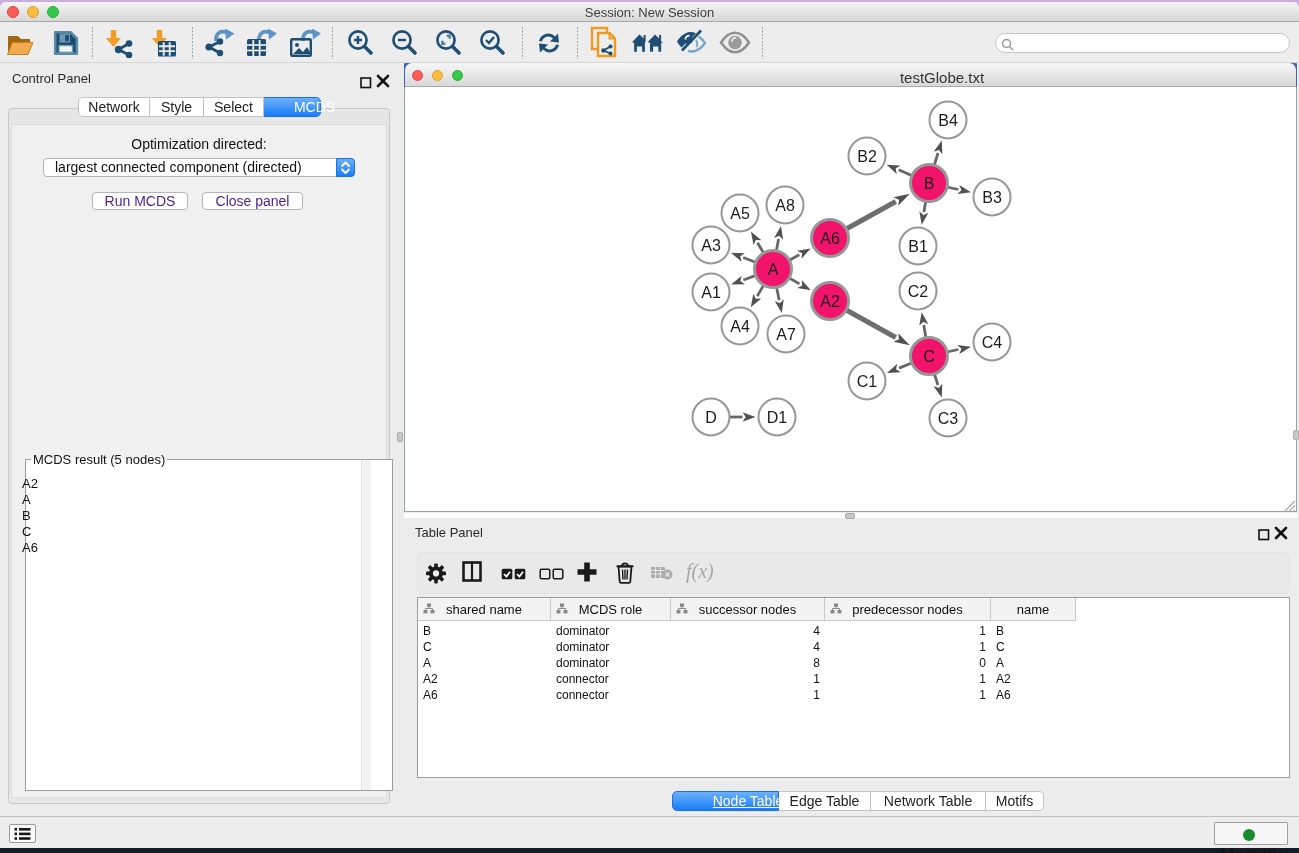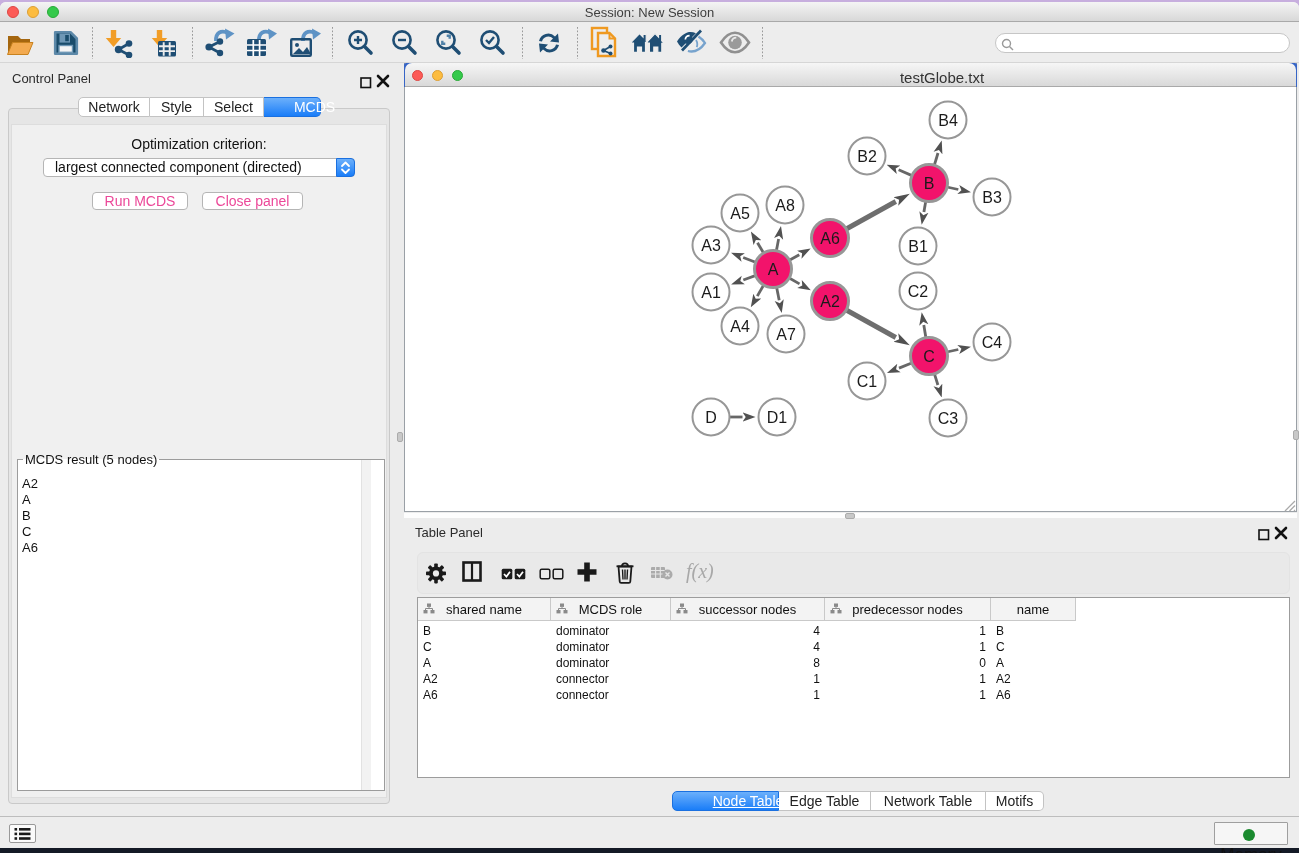--- a/index.html
+++ b/index.html
@@ -19,25 +19,25 @@
 #cp-inner{left:11px;top:124px;width:376px;height:674px;background:#f0f0f0;border:1px solid #dddddd;}
 .seg{height:20px;display:flex;font-size:14px;color:#222;border-radius:10px;}
 .seg>div{background:#fff;border:1px solid #c3c3c3;border-left:none;display:flex;align-items:center;justify-content:center;white-space:nowrap;}
 .seg>div:first-child{border-left:1px solid #c3c3c3;border-radius:5px 0 0 5px;}
 .seg>div:last-child{border-radius:0 5px 5px 0;}
 .seg>div.sel{background:linear-gradient(#6cb0fb,#1a7df8);color:#fff;border-color:#1a70e0;padding-left:45px;}
 #cp-tabs{left:78px;top:97px;}
 #opt-label{left:11px;top:136px;width:376px;text-align:center;font-size:14px;color:#111;}
 #cp-select{left:43px;top:158px;width:312px;height:19px;background:#fff;border:1px solid #b5b5b5;border-radius:4px;font-size:14px;color:#111;line-height:17px;padding-left:11px;}
 #cp-spin{right:-1px;top:-1px;width:19px;height:19px;border-radius:0 4px 4px 0;background:linear-gradient(#6cb0fb,#1a7df8);border:1px solid #1a70e0;}
-.btn{background:#fff;border:1px solid #b5b5b5;border-radius:4px;font-size:14px;color:#ec4899;text-align:center;line-height:16px;height:18px;}
+.btn{background:#fff;border:1px solid #b5b5b5;border-radius:4px;font-size:14px;color:#4c1d95;text-align:center;line-height:16px;height:18px;}
 #btn-run{left:92px;top:192px;width:96px;}
 #btn-close{left:202px;top:192px;width:101px;}
 #mcds-box{left:17px;top:452px;width:368px;height:339px;}
-#mcds-box fieldset{width:368px;height:339px;border:1px solid #9c9c9c;background:#fff;}
+#mcds-box fieldset{width:368px;height:339px;border:1px solid #9c9c9c;background:#fff;margin-left:8px;}
 #mcds-box legend{font-size:13px;color:#111;margin-left:5px;padding:0 2px;}
 #mcds-list{left:5px;top:24px;font-size:13px;line-height:16px;color:#111;}
 #mcds-scroll{left:344px;top:8px;width:10px;height:330px;background:#f2f2f2;border-left:1px solid #e2e2e2;}
 
 #nw{left:404px;top:63px;width:893px;height:449px;background:#fff;border:1px solid #9aa0a6;border-top:none;}
 #nw-blue{left:404px;top:63px;width:893px;height:24px;background:#3765c6;border-radius:2px 2px 0 0;}
 #nw-tb{left:405px;top:63px;width:891px;height:24px;background:linear-gradient(#f6f6f6,#d9d9d9);border-radius:7px 7px 0 0;border-bottom:1px solid #a9a9a9;}
 #nw-title{left:404px;top:69px;width:1076px;text-align:center;font-size:15px;color:#333;}
 .tl2{width:11px;height:11px;border-radius:50%;top:70px;}
 .grip{position:absolute;background:#c8c8c8;border:1px solid #ababab;border-radius:2px;}
@@ -190,21 +190,21 @@
       <path d="M2,2 L12,12 M12,2 L2,12" stroke="#111" stroke-width="2.6" stroke-linecap="round"></path>
     </svg></div>
 <div class="abs" id="cp-outer"></div>
 <div class="abs" id="cp-inner"></div>
 <div class="abs seg" id="cp-tabs">
 <div style="width:72px;">Network</div>
 <div style="width:54px;">Style</div>
 <div style="width:60px;">Select</div>
 <div class="sel" style="width:57px;">MCDS</div>
 </div>
-<div class="abs" id="opt-label">Optimization criterion:</div>
+<div class="abs" id="opt-label">Optimization directed:</div>
 <div class="abs" id="cp-select">largest connected component (directed)
   <div class="abs" id="cp-spin"><svg width="17" height="17">
         <path d="M5,7 L8.5,3.5 L12,7" fill="none" stroke="#fff" stroke-width="1.8" stroke-linecap="round" stroke-linejoin="round"></path>
         <path d="M5,10.5 L8.5,14 L12,10.5" fill="none" stroke="#fff" stroke-width="1.8" stroke-linecap="round" stroke-linejoin="round"></path>
       </svg></div>
 </div>
 <div class="abs btn" id="btn-run">Run MCDS</div>
 <div class="abs btn" id="btn-close">Close panel</div>
 <div class="abs" id="mcds-box">
     <fieldset>

